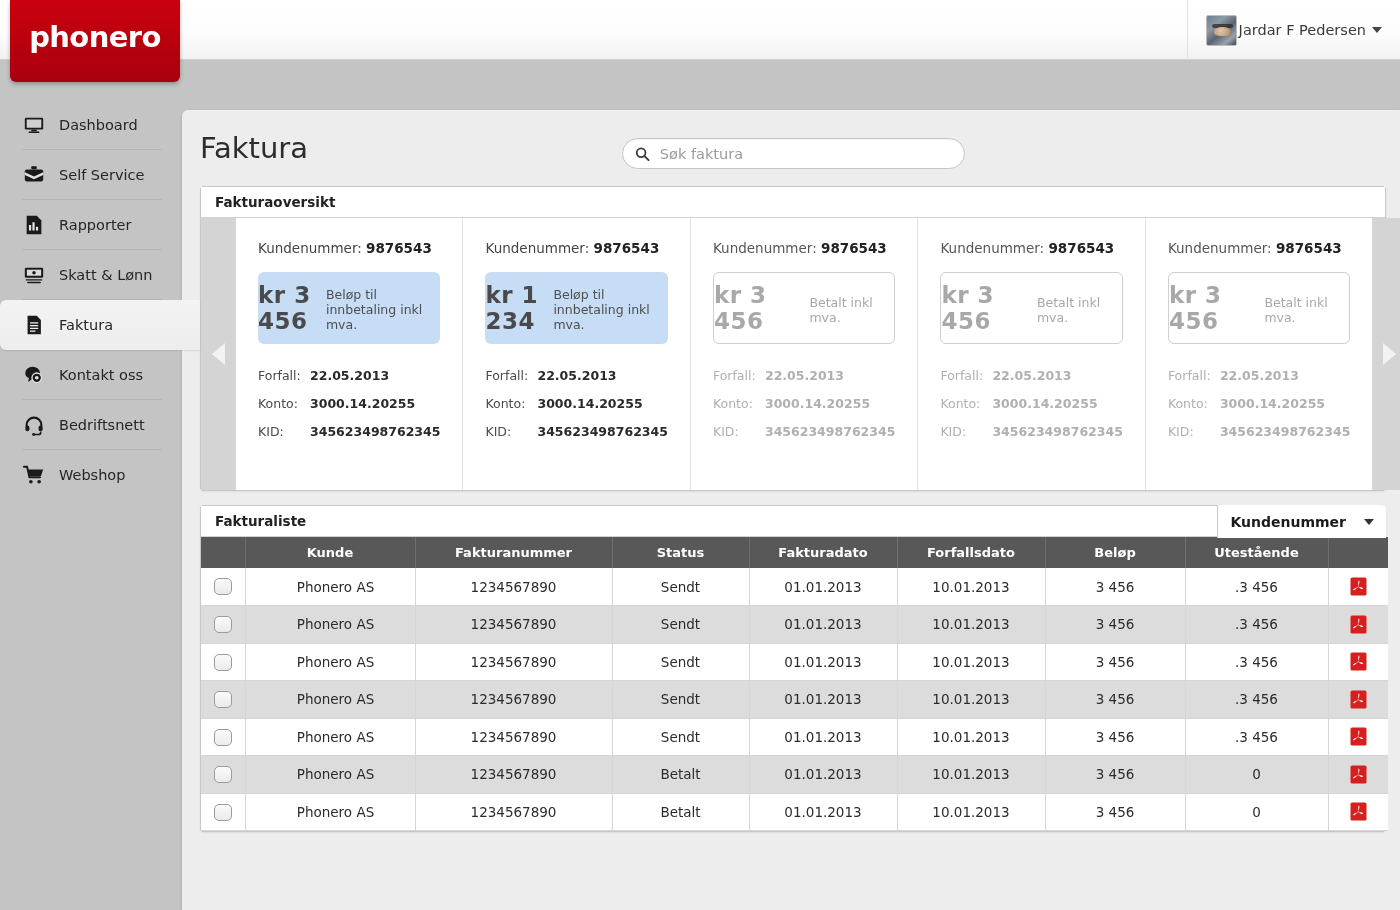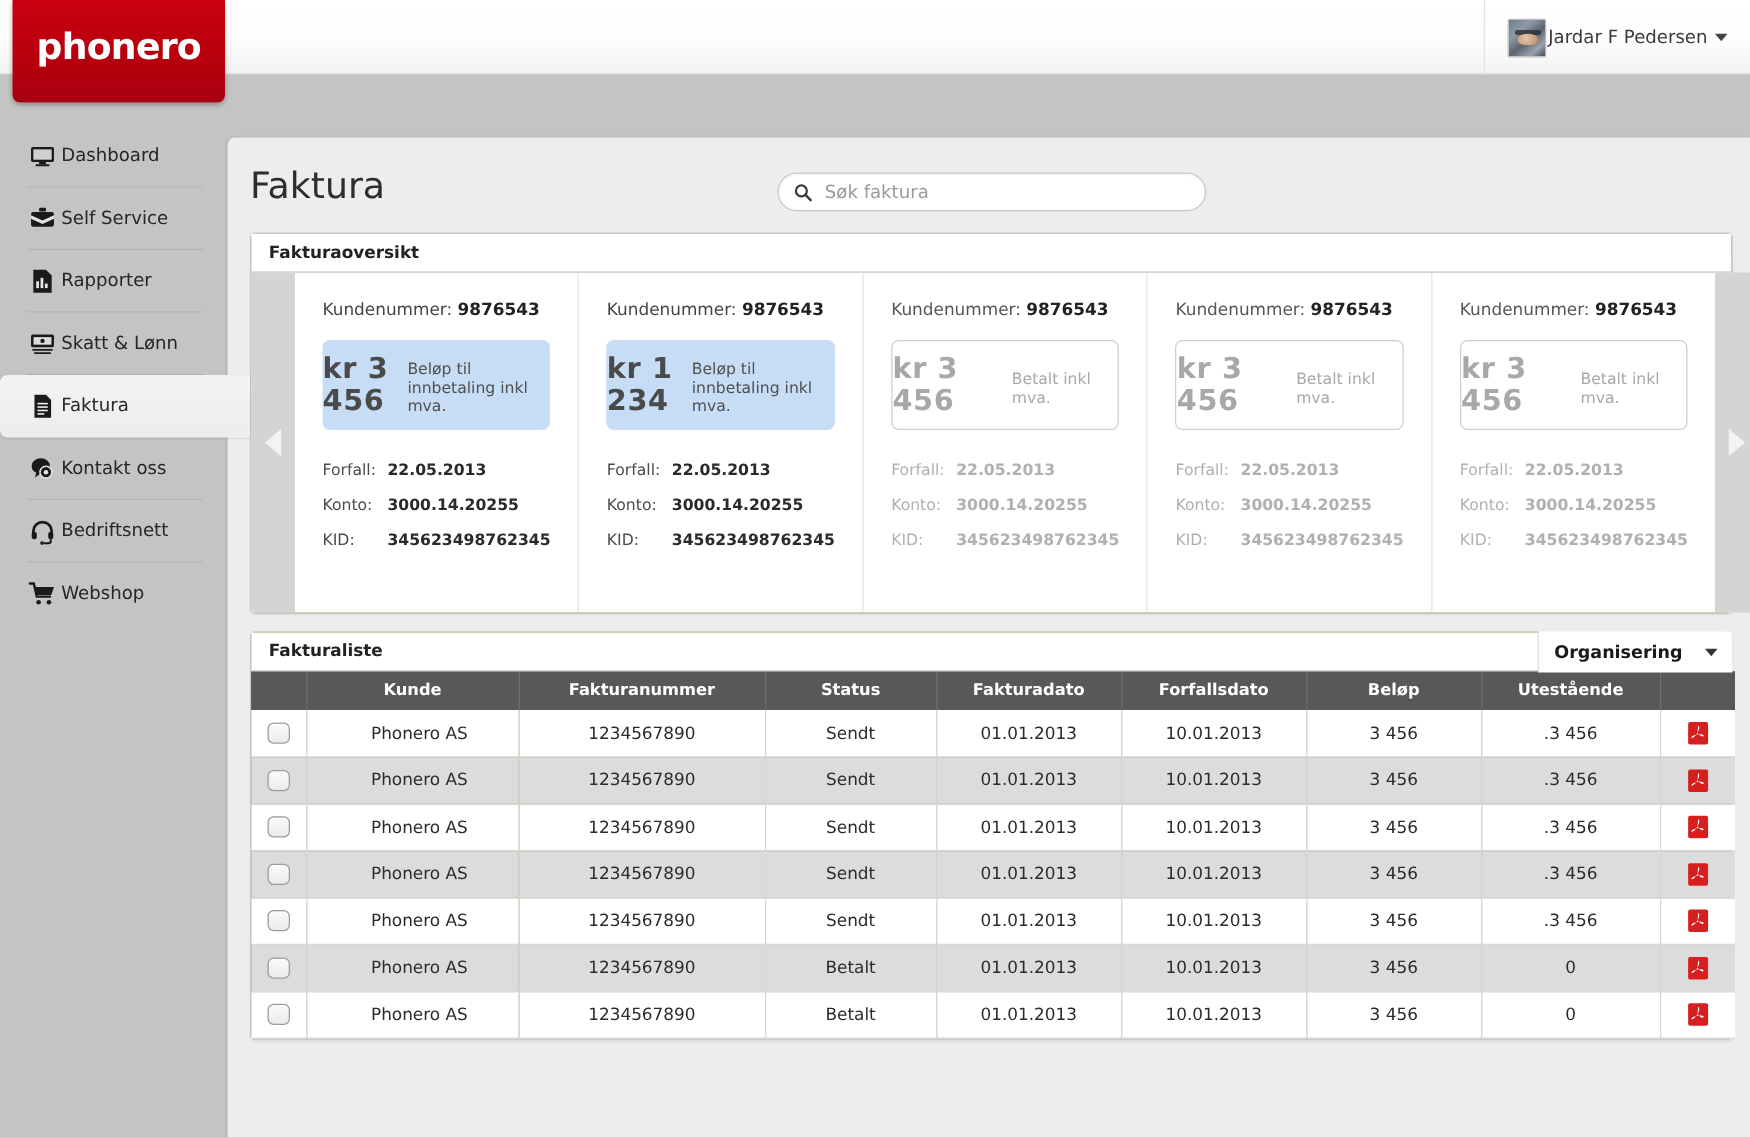--- a/index.html
+++ b/index.html
@@ -60,21 +60,21 @@
     border-left: 5px solid transparent; border-right: 5px solid transparent;
     border-top: 6px solid #444; margin-left: 4px;
   }
 
   
   .sidebar {
     position: absolute; top: 100px; left: 0; width: 182px; z-index: 3;
   }
   .nav-item {
     position: relative;
-    display: flex; align-items: center; gap: 3px;
+    display: flex; align-items: center; gap: 13px;
     height: 50px; padding-left: 22px;
     font-size: 14.5px; color: #262626;
     cursor: pointer;
   }
   .nav-item .sep {
     position: absolute; left: 22px; right: 20px; bottom: 0;
     border-bottom: 1px solid #b4b4b4;
   }
   .nav-item.active {
     background: linear-gradient(to bottom,#f3f3f3,#ededed);
@@ -475,21 +475,21 @@
         <span class="arr-r"></span>
       </div>
     </div>
   </div>
 
   <div class="panel">
     <div class="panel-head">
       <span>Fakturaliste</span>
       <div class="list-head-right">
         <div class="btn-organisering">
-          <span>Organisering</span>
+          <span>Kundenummer</span>
           <span class="caret-sm"></span>
         </div>
       </div>
     </div>
 
 
     <table class="inv">
       <colgroup>
         <col style="width:44px">
           <col style="width:170px">

